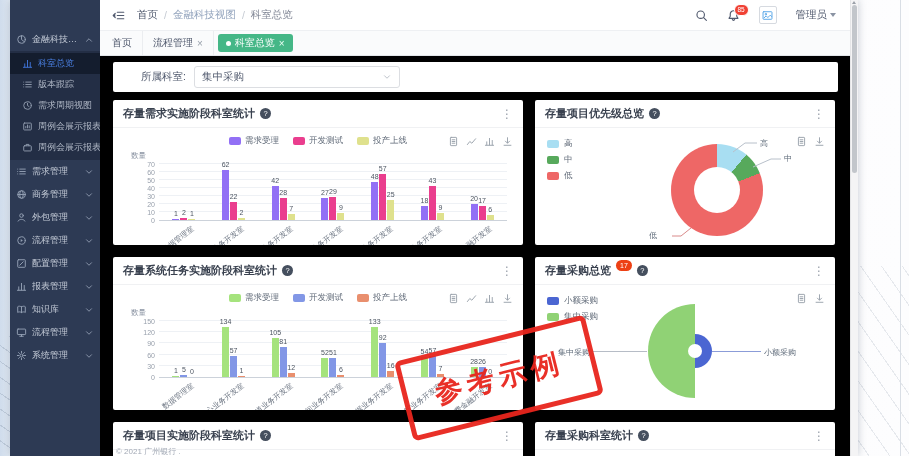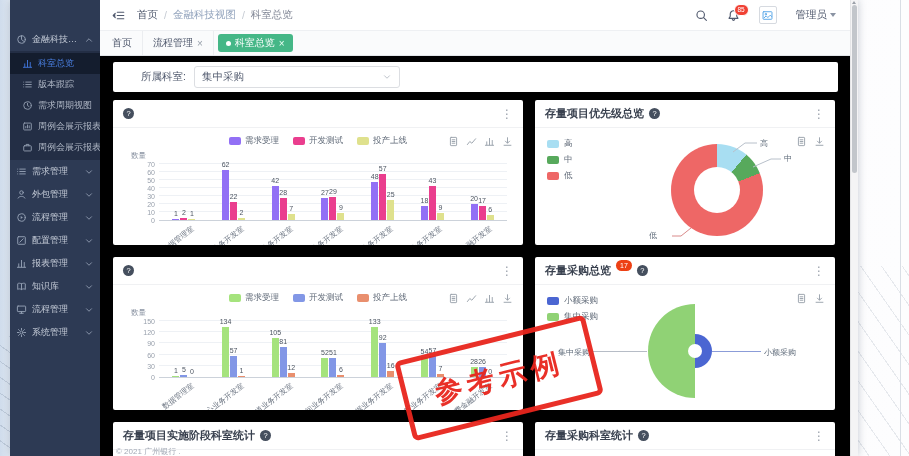--- a/index.html
+++ b/index.html
@@ -184,20 +184,35 @@
             <span class="s-lb">周例会展示报表-采购</span>
           </div>
         </div>
         <div class="s-item">
           <span class="ic">
             <svg width="11" height="11" viewBox="0 0 16 16" fill="none" stroke="currentColor" stroke-width="1.4" stroke-linecap="round" stroke-linejoin="round">
               <path d="M5.5 4.5h8M5.5 8h8M5.5 11.5h8M2.5 4.5h.01M2.5 8h.01M2.5 11.5h.01"></path>
             </svg>
           </span>
           <span class="s-lb">需求管理</span>
+          <span class="ic s-ar">
+            <svg width="10" height="10" viewBox="0 0 16 16" fill="none" stroke="currentColor" stroke-width="1.4" stroke-linecap="round" stroke-linejoin="round">
+              <path d="M4 6l4 4 4-4"></path>
+            </svg>
+          </span>
+        </div>
+        <div class="s-item">
+          <span class="ic">
+            <svg width="11" height="11" viewBox="0 0 16 16" fill="none" stroke="currentColor" stroke-width="1.4" stroke-linecap="round" stroke-linejoin="round">
+              <circle cx="8" cy="8" r="5.5"></circle>
+              <path d="M2.5 8h11"></path>
+              <ellipse cx="8" cy="8" rx="2.6" ry="5.5"></ellipse>
+            </svg>
+          </span>
+          <span class="s-lb">商务管理</span>
           <span class="ic s-ar">
             <svg width="10" height="10" viewBox="0 0 16 16" fill="none" stroke="currentColor" stroke-width="1.4" stroke-linecap="round" stroke-linejoin="round">
               <path d="M4 6l4 4 4-4"></path>
             </svg>
           </span>
         </div>
         <div class="s-item">
           <span class="ic">
             <svg width="11" height="11" viewBox="0 0 16 16" fill="none" stroke="currentColor" stroke-width="1.4" stroke-linecap="round" stroke-linejoin="round">
               <circle cx="8" cy="5.2" r="2.6"></circle>
@@ -369,20 +384,21 @@
                   <path d="M4 6l4 4 4-4"></path>
                 </svg>
               </span>
           </div>
         </div>
 
         <div class="grid">
           <div class="col col-l">
             <div class="card" style="height:145px">
               <div class="card-hd">
+                <span class="c-title">存量需求实施阶段科室统计</span>
                 <span class="q">?</span>
                 <span class="more">⋮</span>
               </div>
               <div class="card-bd" style="height:114px">
                   <div class="toolbox">
                     <span class="tb">
                       <svg width="11" height="11" viewBox="0 0 16 16" fill="none" stroke="currentColor" stroke-width="1.4" stroke-linecap="round" stroke-linejoin="round">
                         <rect x="3.5" y="2" width="9" height="12" rx="1"></rect>
                         <path d="M6 5.5h4M6 8h4M6 10.5h4"></path>
                       </svg>
@@ -519,20 +535,21 @@
                     <span class="cat" style="left: 37.4286%;">渠道业务开发室</span>
                     <span class="cat" style="left: 51.7143%;">中间业务开发室</span>
                     <span class="cat" style="left: 66%;">数据业务开发室</span>
                     <span class="cat" style="left: 80.2857%;">创新业务开发室</span>
                     <span class="cat" style="left: 94.5714%;">消费金融开发室</span>
                   </div>
                 </div>
             </div>
             <div class="card" style="height:153px">
               <div class="card-hd">
+                <span class="c-title">存量系统任务实施阶段科室统计</span>
                 <span class="q">?</span>
                 <span class="more">⋮</span>
               </div>
               <div class="card-bd" style="height:122px">
                   <div class="toolbox">
                     <span class="tb">
                       <svg width="11" height="11" viewBox="0 0 16 16" fill="none" stroke="currentColor" stroke-width="1.4" stroke-linecap="round" stroke-linejoin="round">
                         <rect x="3.5" y="2" width="9" height="12" rx="1"></rect>
                         <path d="M6 5.5h4M6 8h4M6 10.5h4"></path>
                       </svg>

